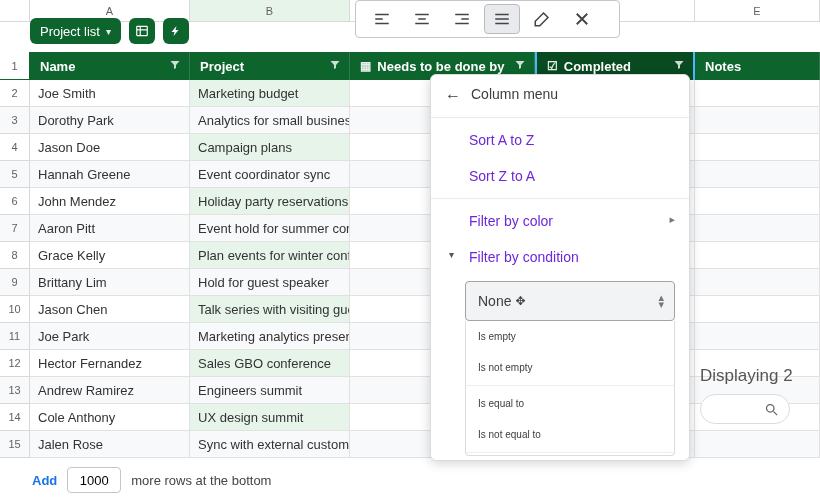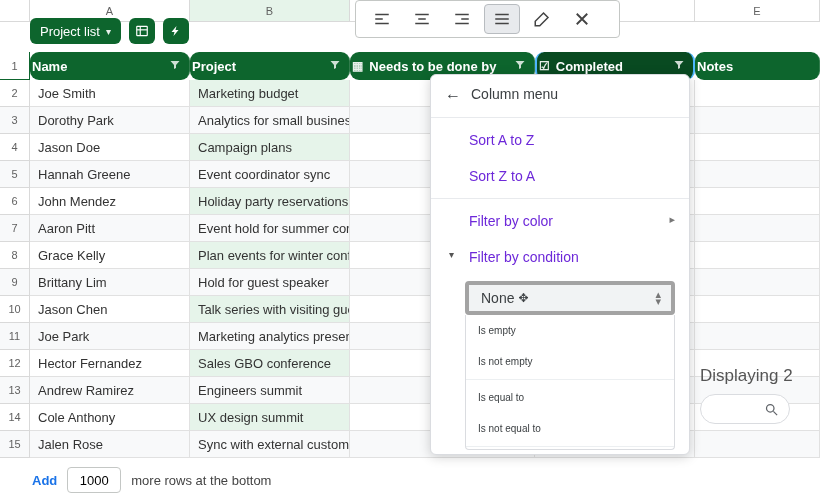--- a/index.html
+++ b/index.html
@@ -15,21 +15,21 @@
 
   
   .chip-row { position: absolute; top: 16px; left: 30px; height: 30px; display: flex; align-items: center; gap: 8px; }
   .chip { background: #0d652d; color: #fff; height: 26px; border-radius: 6px; display: flex; align-items: center; padding: 0 10px; font-size: 13px; gap: 6px; }
   .chip .chev { font-size: 10px; opacity: .9; }
   .chip-icon { width: 26px; height: 26px; background: #0d652d; border-radius: 6px; display:flex; align-items:center; justify-content:center; color:#fff; font-size:14px;}
   
   
   .header-row { position: absolute; top: 52px; left: 0; right: 0; height: 28px; display: flex; }
   .row-num-h { width: 30px; height: 28px; border-right:1px solid #0d652d; border-bottom:1px solid #0d652d; display:flex; align-items:center; justify-content:center; font-size:11px; color:#616161; background:#fff;}
-  .th { height: 28px; background: #0d652d; color: #fff; display: flex; align-items: center; padding: 0 2px; font-size: 13px; font-weight: 600; border-right: 1px solid rgba(255,255,255,.15); position: relative; border-radius: 9px; }
+  .th { height: 28px; background: #0d652d; color: #fff; display: flex; align-items: center; padding: 0 10px; font-size: 13px; font-weight: 600; border-right: 1px solid rgba(255,255,255,.15); position: relative; }
   .th .filter { position:absolute; right:8px; top:50%; transform:translateY(-50%); opacity:.8; }
   .th .icon-left { margin-right:6px; opacity:.9; font-size:12px;}
   .th-D { background:#094a21; border-left:2px solid #4db6ff; border-right:2px solid #4db6ff; }
 
   
   .rows { position: absolute; top: 80px; left: 0; right: 0; }
   .row { display: flex; height: 27px; }
   .row-num { width: 30px; border-right:1px solid #d9d9d9; border-bottom:1px solid #d9d9d9; display:flex; align-items:center; justify-content:center; font-size:11px; color:#616161;}
   .cell { border-right:1px solid #e1e1e1; border-bottom:1px solid #e1e1e1; padding: 0 8px; display:flex; align-items:center; font-size:13px; color:#333; white-space:nowrap; overflow:hidden; text-overflow:ellipsis;}
   .row:nth-child(even) .cell { background:#f8f9fa; }
@@ -48,21 +48,21 @@
 
   
   .menu { position:absolute; top:74px; left:430px; width:260px; background:#fff; border:1px solid #dadce0; border-radius:6px; box-shadow:0 2px 12px rgba(0,0,0,.18); z-index:10; padding-bottom:4px;}
   .menu .title { display:flex; align-items:center; gap:10px; padding:10px 14px; font-size:14px; color:#3c4043;}
   .menu .title .back { font-size:16px; color:#3c4043; }
   .mitem { padding:10px 18px 10px 38px; font-size:14px; color:#6d28d9; position:relative;}
   .mitem.hasarrow::after { content:"▸"; position:absolute; right:14px; color:#777; font-size:11px;}
   .msep { height:1px; background:#e8eaed; margin:4px 0; }
   .mitem.expandable::before { content:"▾"; position:absolute; left:18px; font-size:10px; color:#555;}
   .condbox { margin:6px 14px 0 34px; }
-  .cond-select { height:34px; border:4px solid #a3a3a3; border-radius:4px; background:#f1f3f4; display:flex; align-items:center; padding:0 12px; font-size:14px; color:#3c4043; position:relative;}
+  .cond-select { height:40px; border:1px solid #a3a3a3; border-radius:4px; background:#f1f3f4; display:flex; align-items:center; padding:0 12px; font-size:14px; color:#3c4043; position:relative;}
   .cond-select .updown { position:absolute; right:10px; font-size:11px; color:#777; line-height:7px;}
   .cond-select .cursor { margin-left:4px; font-size:12px; }
   .cond-list { border:1px solid #dadce0; border-top:none; border-radius:0 0 4px 4px; background:#fff; }
   .cond-list .opt { padding:10px 12px; font-size:10px; color:#3c4043;}
   .cond-list .optsep { height:1px; background:#eceff1; margin:2px 0;}
   
   .side-info { position:absolute; top:366px; left:700px; width:100px; font-size:17px; color:#555; z-index:8;}
   .search-pill { position:absolute; top:394px; left:700px; width:90px; height:30px; border:1px solid #dadce0; border-radius:16px; display:flex; align-items:center; justify-content:flex-end; padding-right:10px; z-index:8; background:#fff;}
   .search-pill svg { width:15px; height:15px; color:#5f6368;}
 

